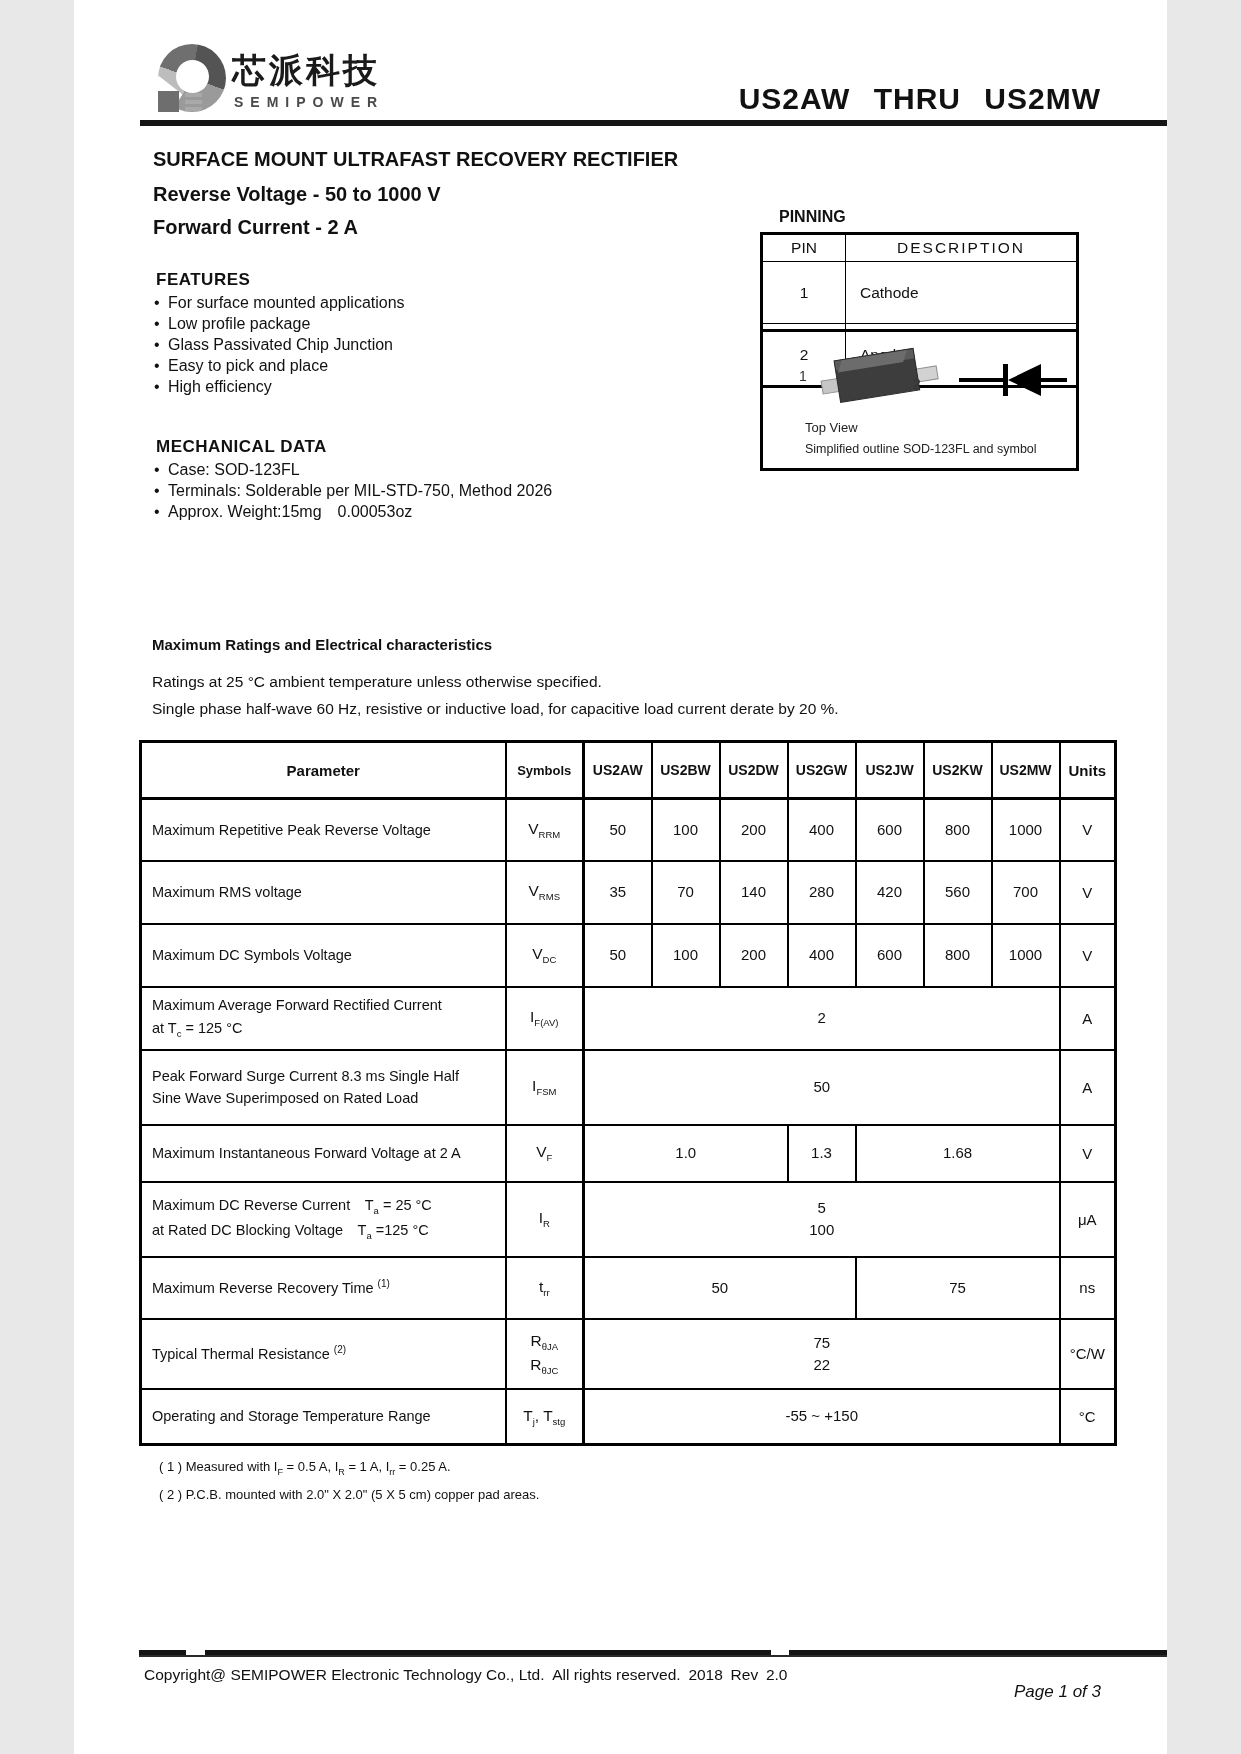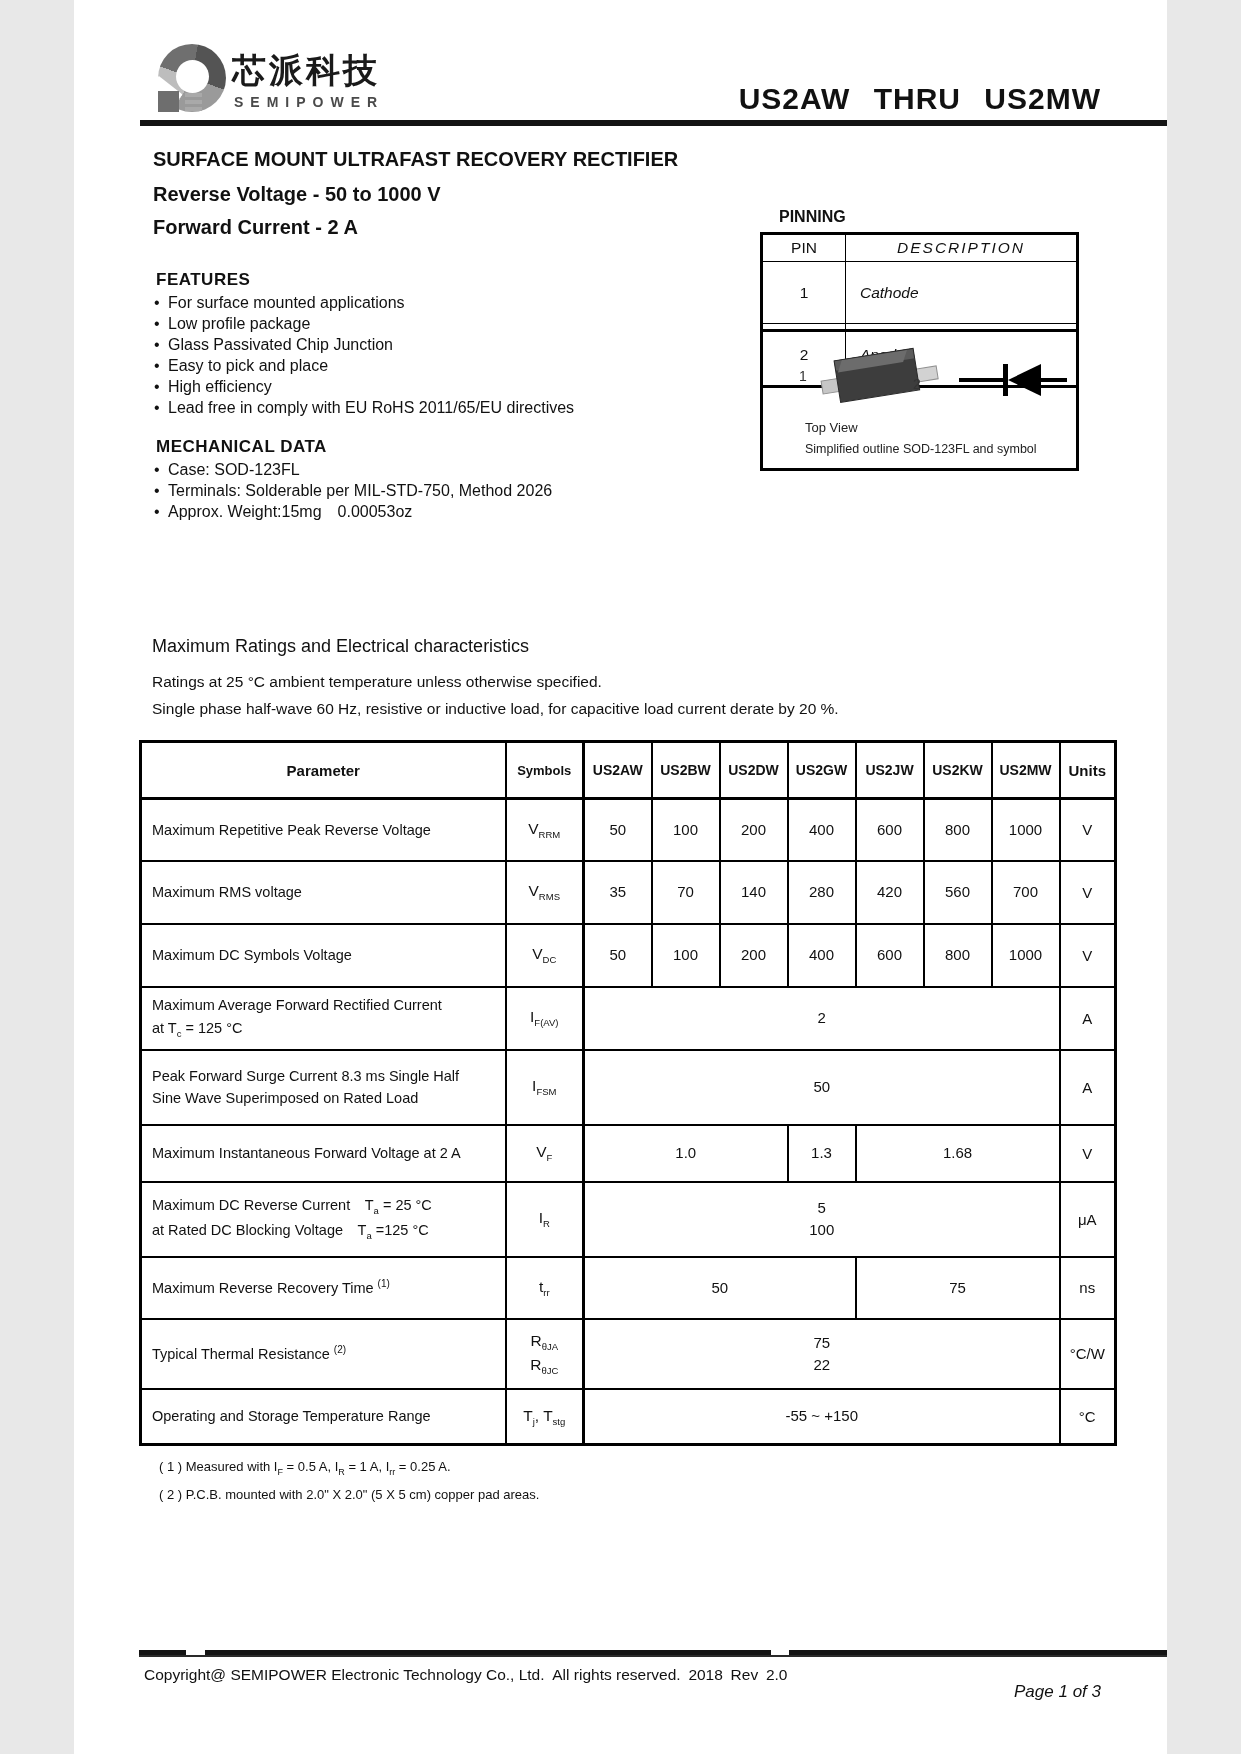--- a/index.html
+++ b/index.html
@@ -22,31 +22,31 @@
   
   .sum-line{position:absolute;left:79px;font-size:20px;font-weight:bold;}
   .sec-head{position:absolute;left:82px;font-size:17px;font-weight:bold;letter-spacing:.5px;}
   .blist{position:absolute;left:80px;font-size:16px;line-height:21px;}
   .bullet{display:inline-block;width:14px;}
   
   .pin-head{position:absolute;left:705px;top:208px;font-size:16px;font-weight:bold;}
   .pin-table{position:absolute;left:686px;top:232px;border-collapse:collapse;border:3px solid #000;width:319px;}
   .pin-table th,.pin-table td{border:1.5px solid #000;font-weight:normal;font-size:15.5px;height:26px;padding:0;}
   .pin-table .c-pin{width:82px;text-align:center;}
-  .pin-table .c-desc{text-align:left;padding-left:14px;font-style:italic;}
+  .pin-table .c-desc{text-align:left;padding-left:14px;}
   .pin-table th.c-desc{text-align:center;letter-spacing:2px;padding-left:0;}
   
   .outline-box{position:absolute;left:686px;top:329px;width:313px;height:136px;border:3px solid #000;}
   .pkg-label{position:absolute;font-size:14px;color:#333;}
   .pkg-svg{position:absolute;left:52px;top:10px;}
   .diode-svg{position:absolute;left:192px;top:26px;}
   .ob-topview{position:absolute;left:42px;top:88px;font-size:13px;color:#222;}
   .ob-caption{position:absolute;left:42px;top:110px;font-size:12.5px;color:#222;}
   
-  .ratings-head{position:absolute;left:78px;top:636px;font-size:18px;font-weight:normal;}
+  .ratings-head{position:absolute;left:78px;top:636px;font-size:15px;font-weight:bold;}
   .ratings-note1{position:absolute;left:78px;top:673px;font-size:15.5px;}
   .ratings-note2{position:absolute;left:78px;top:700px;font-size:15.5px;}
   .ratings-wrap{position:absolute;left:65px;top:740px;}
   .ratings-table{border-collapse:collapse;table-layout:fixed;width:975px;border:3px solid #000;}
   .ratings-table th,.ratings-table td{border:2px solid #000;padding:0;vertical-align:middle;}
   .ratings-table thead th{border-bottom:3px solid #000;font-size:14px;font-weight:bold;}
   .ratings-table thead th.h-param{font-size:15px;}
   .ratings-table thead th.h-sym{font-size:13px;border-right:3px solid #000;}
   .ratings-table thead th.h-units{font-size:15px;}
   .ratings-table thead tr{height:57px;}
@@ -98,21 +98,20 @@
   <div class="sum-line" style="top:183px;">Reverse Voltage - 50 to 1000 V</div>
   <div class="sum-line" style="top:216px;">Forward Current - 2 A</div>
 
   <div class="sec-head" style="top:270px;">FEATURES</div>
   <div class="blist" style="top:292px;">
       <div><span class="bullet">•</span>For surface mounted applications</div>
       <div><span class="bullet">•</span>Low profile package</div>
       <div><span class="bullet">•</span>Glass Passivated Chip Junction</div>
       <div><span class="bullet">•</span>Easy to pick and place</div>
       <div><span class="bullet">•</span>High efficiency</div>
-      <div><span class="bullet">•</span>Lead free in comply with EU RoHS 2011/65/EU directives</div>
     </div>
 
   <div class="sec-head" style="top:437px;">MECHANICAL DATA</div>
   <div class="blist" style="top:459px;">
       <div><span class="bullet">•</span>Case: SOD-123FL</div>
       <div><span class="bullet">•</span>Terminals: Solderable per MIL-STD-750, Method 2026</div>
       <div><span class="bullet">•</span>Approx. Weight:15mg 0.00053oz</div>
     </div>
 
   <div class="pin-head">PINNING</div>

